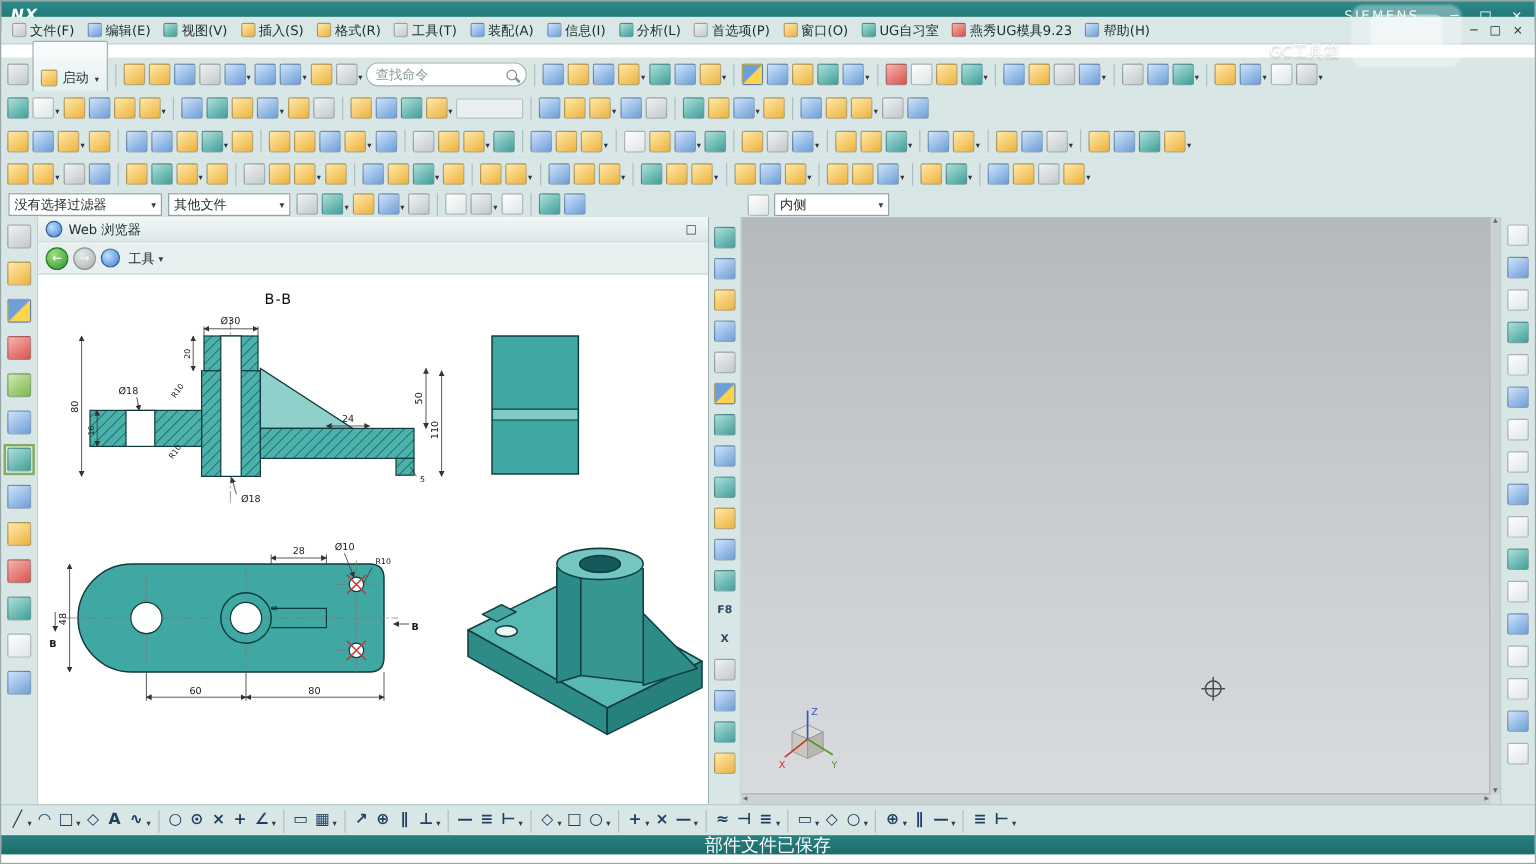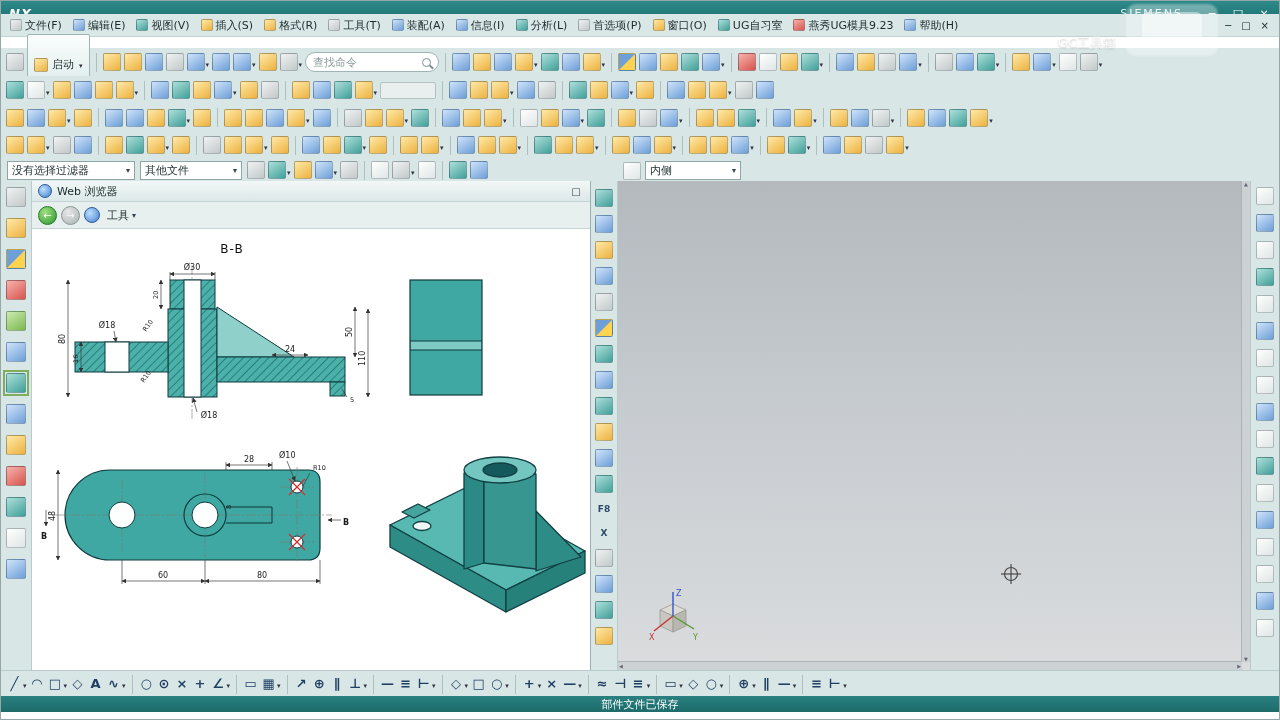--- a/index.html
+++ b/index.html
@@ -99,21 +99,21 @@
        display:flex;justify-content:space-between;align-items:center;font-size:5px;color:#667;padding:0 1px}
 
   #rightstrip{width:28px;background:#d8e6e6;border-left:1px solid #b9cccc;display:flex;flex-direction:column;
               align-items:center;gap:9px;padding-top:6px}
 
   
   #bottombar{top:670px;height:26px;background:#d8e6e6;border-top:1px solid #b9cccc;border-bottom:1px solid #b9cccc;
              display:flex;align-items:center;gap:3px;padding:0 6px}
   #bottombar .glyph{font-size:13px;color:#1f3f63}
   #statusbar{top:696px;height:16px;background:linear-gradient(#2a8080,#1d6b6b);color:#fff;
-             display:flex;align-items:center;justify-content:center;font-size:11px}
+             display:flex;align-items:center;justify-content:center;font-size:15px}
 
   
   #wm{position:absolute;top:2px;right:60px;z-index:50;pointer-events:none}
   #wm .blob{position:absolute;right:2px;top:2px;width:92px;height:52px;border-radius:10px;
             background:rgba(255,255,255,.35);filter:blur(1px)}
   #wm .blob2{position:absolute;right:18px;top:10px;width:60px;height:34px;border-radius:6px;
              background:rgba(255,255,255,.45)}
   #wm .wmtext{position:absolute;right:104px;top:32px;color:rgba(255,255,255,.95);font-size:13px;
               text-shadow:0 1px 2px rgba(0,0,0,.25);white-space:nowrap}
 </style>

